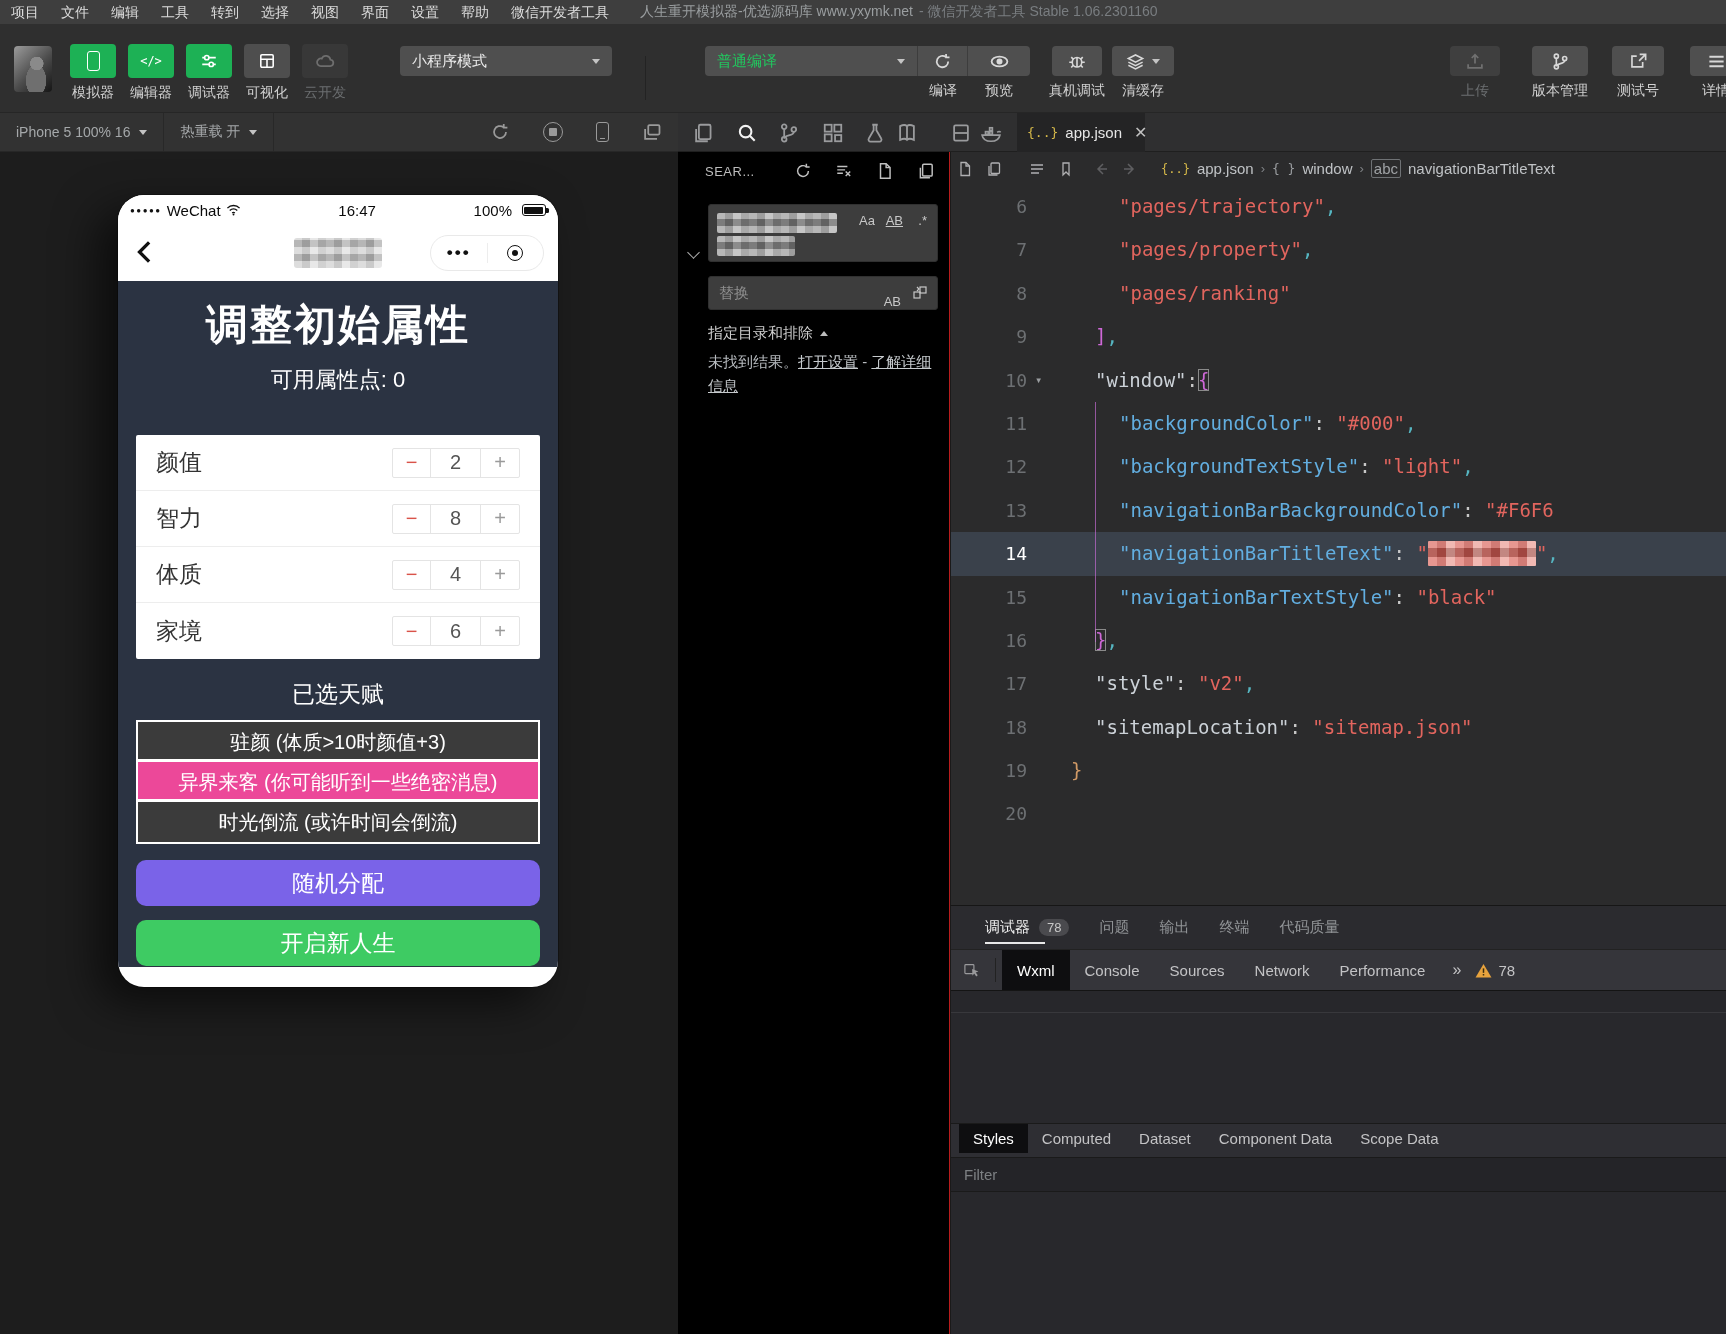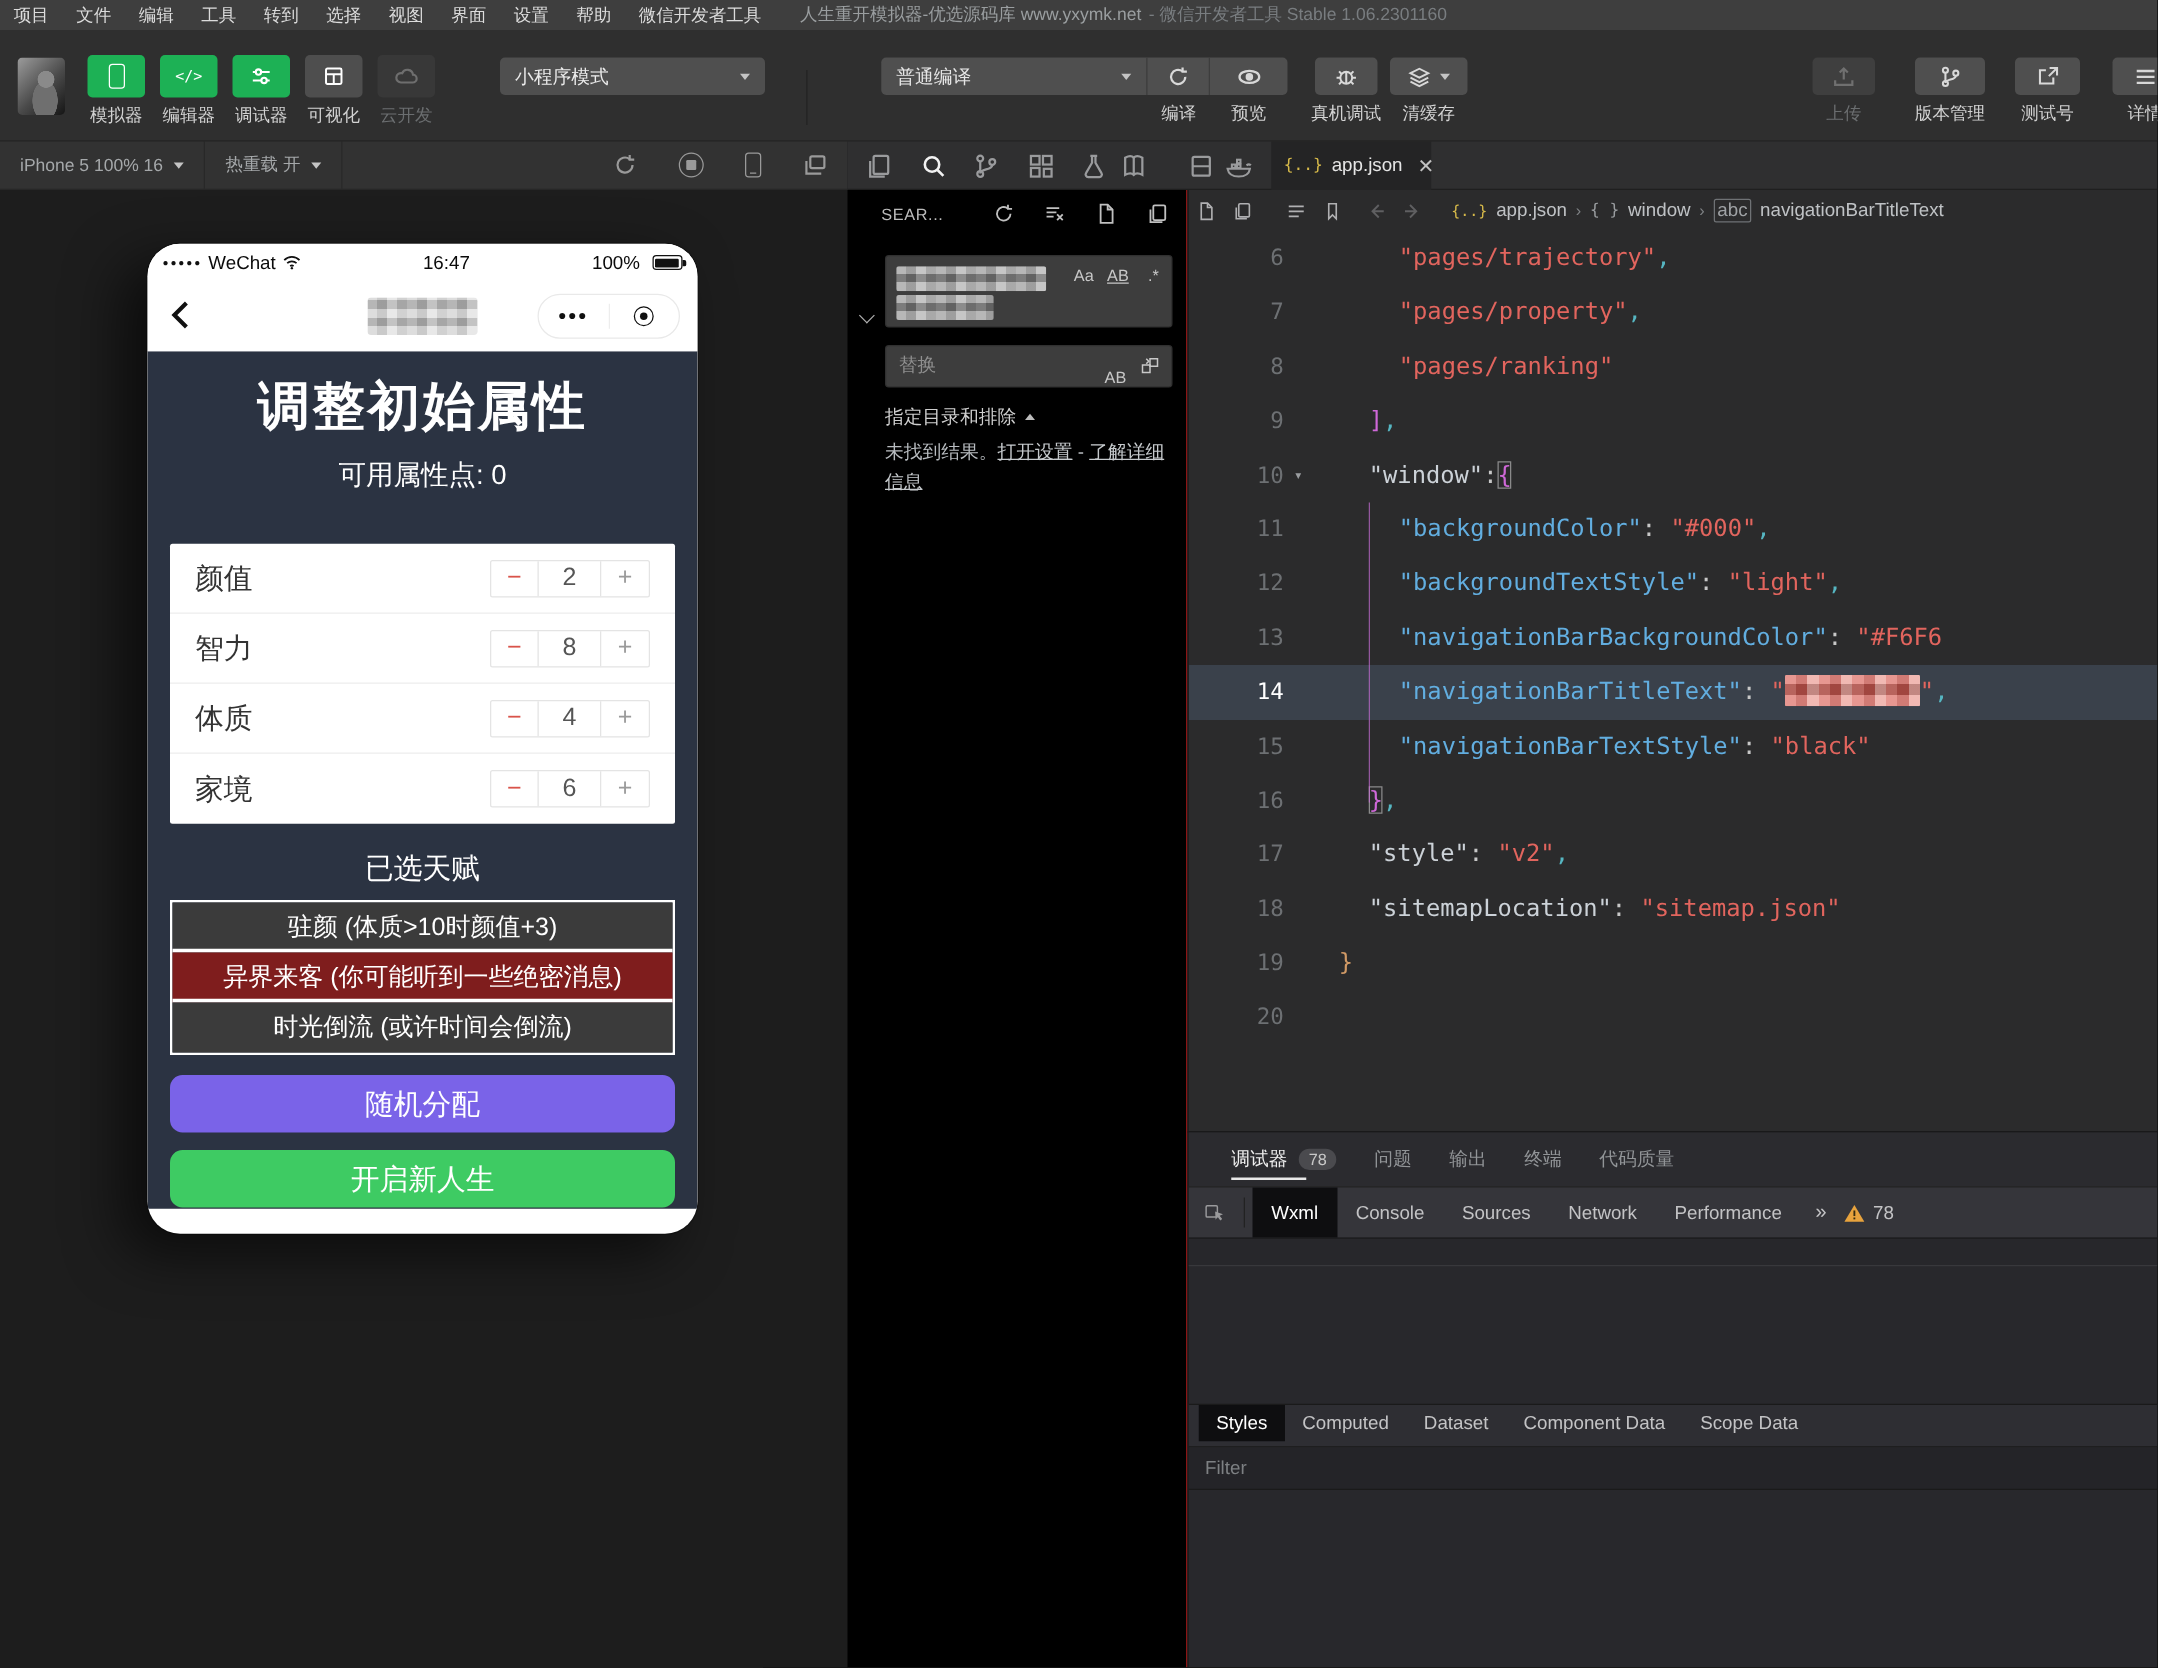--- a/index.html
+++ b/index.html
@@ -24,21 +24,21 @@
 .tico{width:46px;height:34px;margin:0 auto;border-radius:4px;display:flex;align-items:center;justify-content:center;color:#fff}
 .tico.green{background:#1db155}
 .tico.gray{background:#4e4e4e}
 .tico.dim{background:#383838;color:#6e6e6e}
 .tlab{margin-top:6px;font-size:14px;color:#d2d2d2;white-space:nowrap}
 .tlab.dim{color:#6b6e70}
 .dropdown{position:absolute;height:30px;background:#4f4f4f;border-radius:4px;color:#ececec;font-size:15px;display:flex;align-items:center;padding:0 12px}
 .tri{width:0;height:0;border-left:4.5px solid transparent;border-right:4.5px solid transparent;border-top:5px solid #c4c4c4;margin-left:auto}
 .vsep{position:absolute;top:32px;width:1px;height:44px;background:#232323}
 .compile-group{position:absolute;left:705px;top:22px;height:30px;display:flex;background:#4f4f4f;border-radius:4px;overflow:hidden}
-.cg-select{width:213px;display:flex;align-items:center;padding:0 12px;color:#e5e5e5;font-size:15px;border-right:1px solid #3d3d3d}
+.cg-select{width:213px;display:flex;align-items:center;padding:0 12px;color:#22c55e;font-size:15px;border-right:1px solid #3d3d3d}
 .cg-btn{display:flex;align-items:center;justify-content:center;color:#d8d8d8;border-right:1px solid #3d3d3d}
 .cg-btn:last-child{border-right:none}
 .iconbtn{position:absolute;top:22px;height:30px;background:#4f4f4f;border-radius:4px;display:flex;align-items:center;justify-content:center;color:#d8d8d8;gap:5px}
 .iconbtn.dimbtn{background:#3f3f3f;color:#707070}
 .flab{position:absolute;top:58px;font-size:14px;color:#d2d2d2;text-align:center;white-space:nowrap}
 .flab.dim{color:#6b6e70}
 
 
 .simbar{position:absolute;top:113px;left:0;width:678px;height:39px;background:#323232;border-bottom:1px solid #272727;display:flex;align-items:center;font-size:14px;color:#a5a8aa;z-index:10}
 .simseg{padding:0 16px;height:100%;display:flex;align-items:center;gap:7px;border-right:1px solid #282828}
@@ -75,21 +75,21 @@
 .attr-row:last-child{border-bottom:none}
 .attr-label{font-size:23px;color:#333}
 .stepper{display:flex;height:30px;border:1px solid #e4e4e4;border-radius:2px;background:#fff}
 .st-minus{width:38px;display:flex;align-items:center;justify-content:center;color:#d9534a;font-size:20px;border-right:1px solid #e4e4e4}
 .st-val{width:50px;display:flex;align-items:center;justify-content:center;color:#555;font-size:20px;border-right:1px solid #e4e4e4}
 .st-plus{width:38px;display:flex;align-items:center;justify-content:center;color:#9a9a9a;font-size:20px}
 .p-talent-head{margin-top:20px;text-align:center;font-size:23px;color:#fff}
 .talent-box{margin-top:10px;border:2px solid #fff}
 .talent-row{height:40px;line-height:40px;text-align:center;font-size:20px;color:#fff;background:#3b3b3b;border-bottom:3px solid #fff;overflow:hidden;white-space:nowrap}
 .talent-row:last-child{border-bottom:none}
-.talent-row.hl{background:#7f1d1d}
+.talent-row.hl{background:#ec4899}
 .p-random{margin-top:16px;height:46px;border-radius:10px;background:#7a63e8;color:#fff;font-size:23px;display:flex;align-items:center;justify-content:center}
 .p-start{margin-top:14px;height:46px;border-radius:10px;background:#3ecb63;color:#fff;font-size:23px;display:flex;align-items:center;justify-content:center}
 
 
 .topstrip{position:absolute;top:113px;left:678px;right:0;height:39px;background:#2f2f30;border-bottom:1px solid #1f1f1f;z-index:10}
 .sico{position:absolute;top:9px;width:22px;height:22px;color:#9a9b9d}
 .sico.active{color:#f2f2f2}
 .edtab{position:absolute;left:339px;top:0;height:39px;width:128px;background:#242425;display:flex;align-items:center;padding:0 10px}
 .tab-brace{color:#d7ba4a;font-size:13px;font-family:"DejaVu Sans Mono",monospace}
 .tab-name{color:#e6e6e6;font-size:15px;margin-left:7px}

